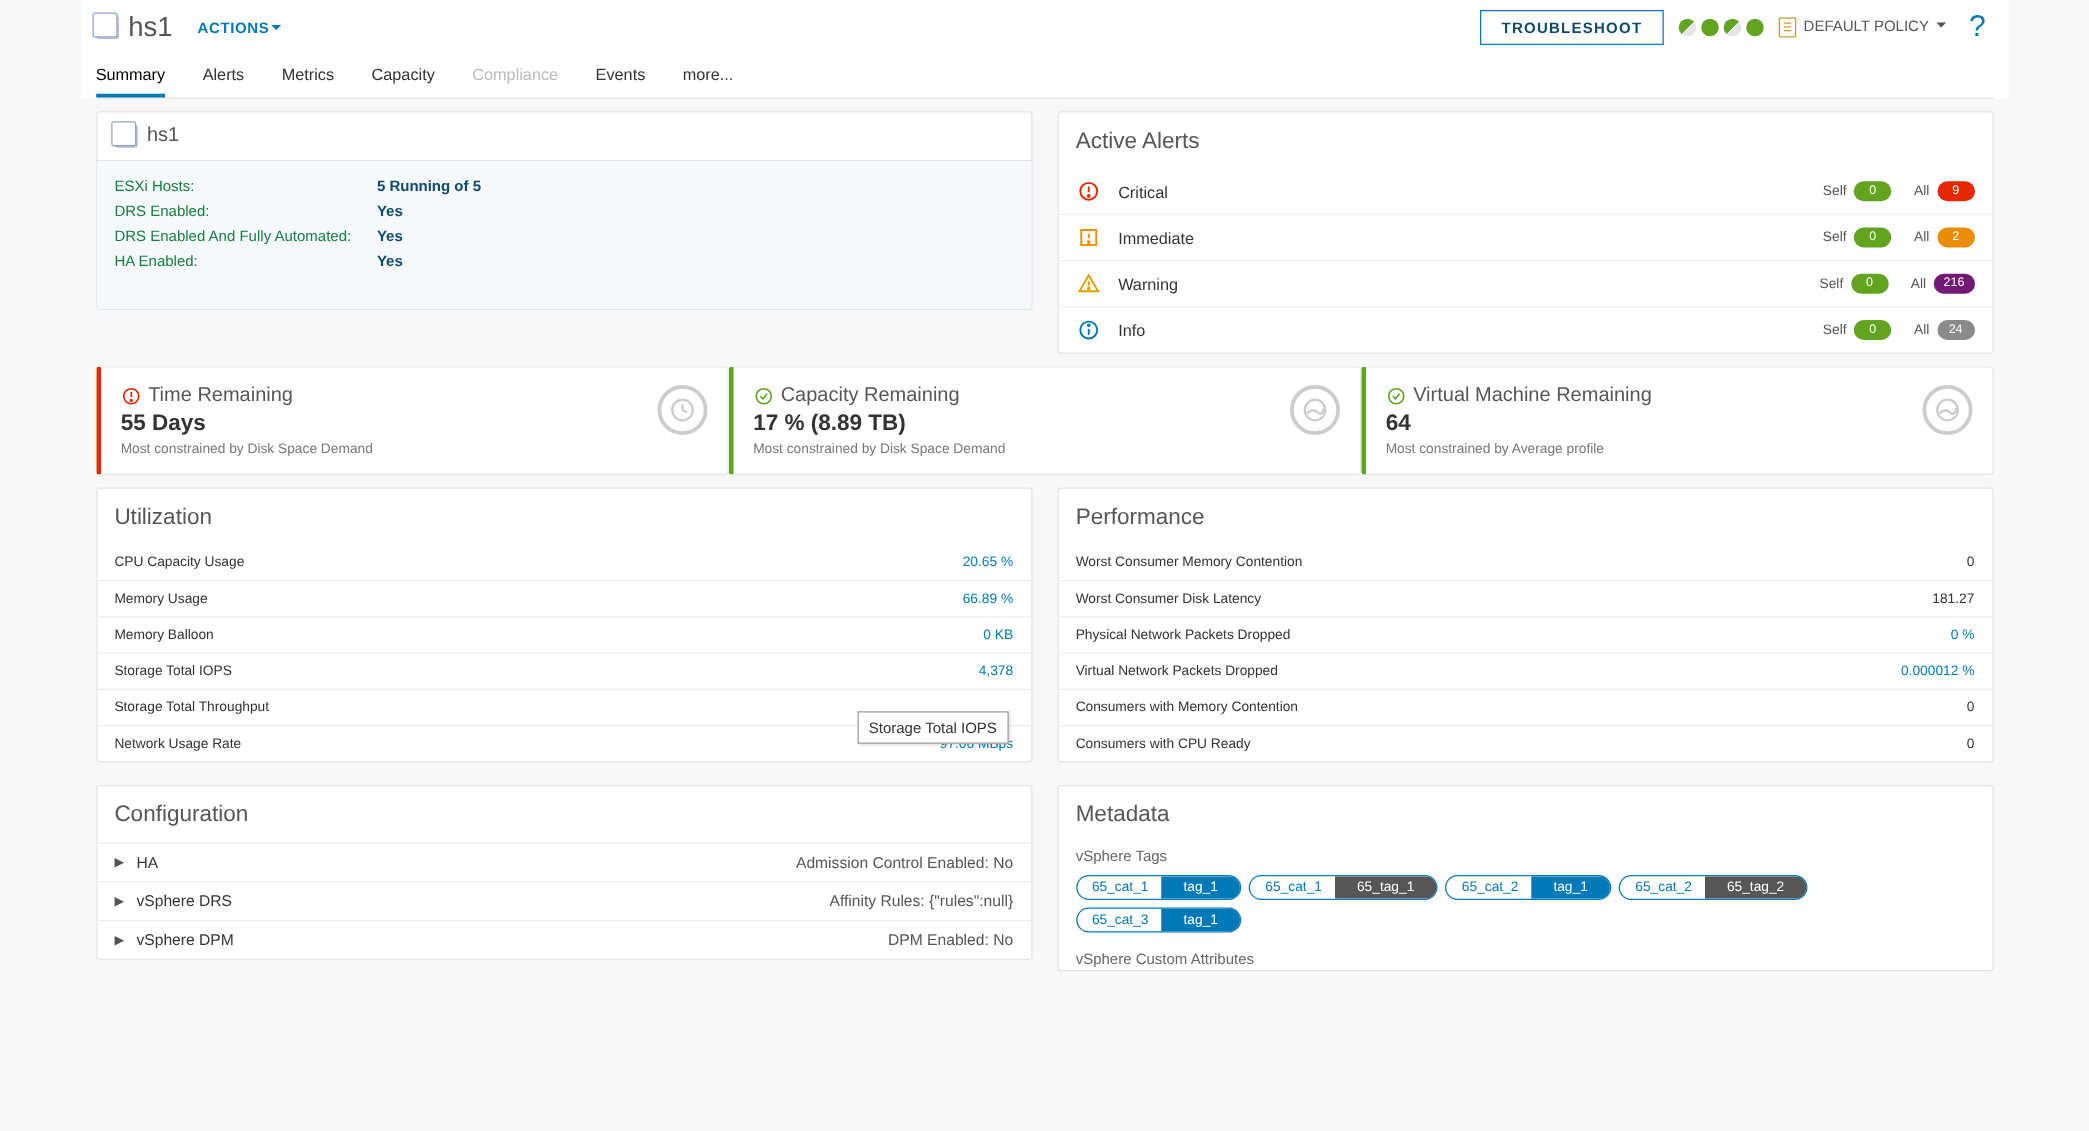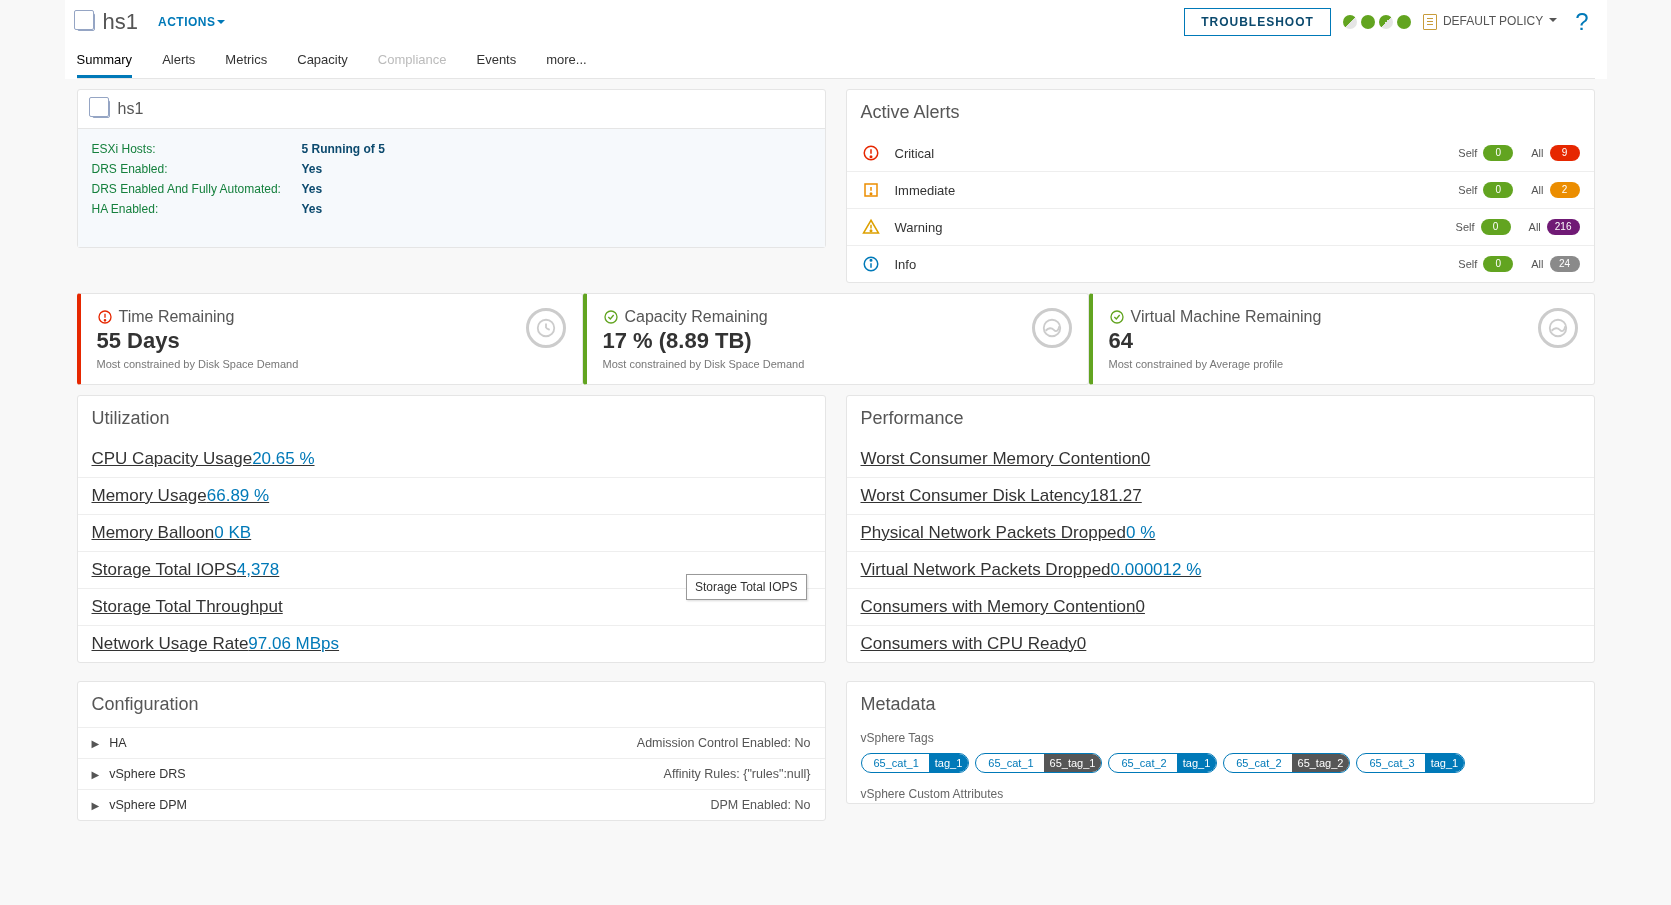--- a/index.html
+++ b/index.html
@@ -57,45 +57,45 @@
   .pill-orange { background:#eb8d00;}
   .pill-yellow { background:#701a75; color:#fff;}
   .pill-grey { background:#8a8a8a;}
 
   
   .cap-row { display:flex; }
   .cap-card { flex:1; background:#fff; border:1px solid #e5e5e5; border-left:4px solid #62a420; padding:14px 16px; display:flex; justify-content:space-between; border-radius:3px;}
   .cap-card.red { border-left-color:#e62700;}
   .cap-title { font-size:16px; color:#565656; display:flex; align-items:center; gap:6px;}
   .cap-title svg{width:16px;height:16px;}
-  .cap-val { font-size:22px; font-weight:600; color:#333; margin-top:2px;}
+  .cap-val { font-size:18px; font-weight:600; color:#333; margin-top:2px;}
   .cap-sub { font-size:11px; color:#777; margin-top:4px;}
   .cap-icon { width:40px; height:40px; border:3px solid #ccc; border-radius:50%; display:flex; align-items:center; justify-content:center;}
   .cap-icon svg{stroke:#ccc; width:22px; height:22px;}
 
   
-  .metric-row { display:flex; justify-content:flex-start; padding:8px 14px; border-top:1px solid #eee; font-size:17px;text-decoration:underline;}
+  .metric-row { display:flex; justify-content:space-between; padding:8px 14px; border-top:1px solid #eee; font-size:11px;}
   .metric-row:first-of-type{border-top:none;}
   .metric-label { color:#333;}
   .metric-val { color:#0079b8;}
   .metric-val.dark { color:#333;}
   .tooltip-overlay { position:absolute; background:#fff; border:1px solid #999; padding:5px 8px; font-size:12px; color:#333; box-shadow:1px 1px 2px rgba(0,0,0,.15);}
 
   
   .config-row { display:flex; justify-content:space-between; padding:8px 14px; border-top:1px solid #eee; font-size:12.5px;}
   .config-row .chev { color:#555; margin-right:6px; font-size:10px;}
   .config-left { display:flex; align-items:center; gap:4px; cursor:pointer;}
   .config-right { color:#555;}
 
   
   .meta-sub { padding:4px 14px 2px; font-size:12px; color:#666;}
   .tag-row { padding:6px 14px 10px; display:flex; flex-wrap:wrap; gap:6px;}
   .tag { display:inline-flex; align-items:center; border:1px solid #0079b8; border-radius:12px; overflow:hidden; font-size:11px;}
   .tag-cat { padding:3px 10px 3px 12px; color:#0079b8;}
-  .tag-val { padding:3px 6px; background:#0079b8; color:#fff;}
+  .tag-val { padding:3px 18px; background:#0079b8; color:#fff;}
   .tag.dk .tag-cat{color:#565656; border-color:#565656;}
   .tag.dk { border-color:#565656;}
   .tag.dk .tag-val{ background:#565656;}
 
   .list-wrap { position:relative;}
 </style>
 </head>
 <body>
 <div class="container">
 

